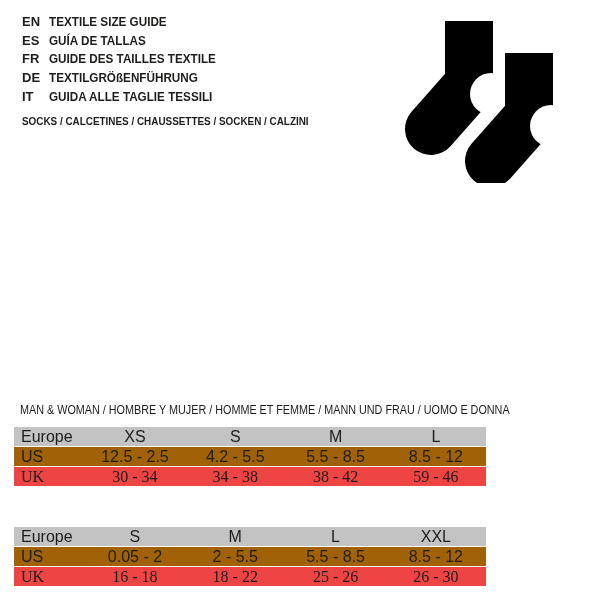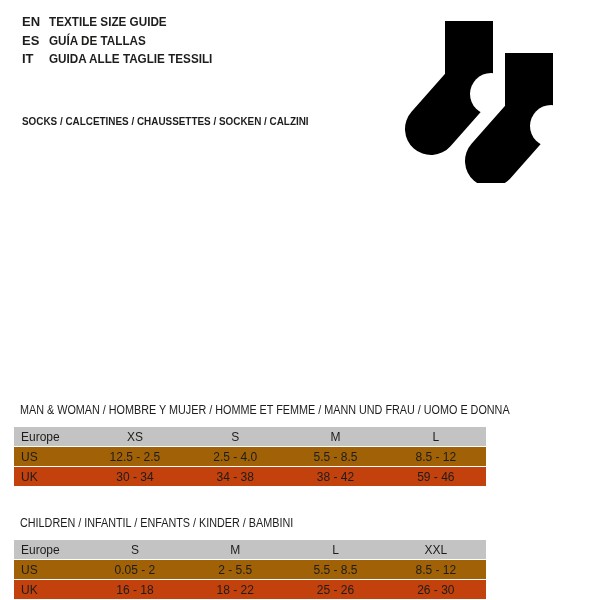--- a/index.html
+++ b/index.html
@@ -64,50 +64,58 @@
     margin-bottom: 0;
   }
   .size-table {
     border-collapse: separate;
     border-spacing: 0 1px;
     width: 100%;
     table-layout: fixed;
     margin-top: 9px;
   }
   .size-table th, .size-table td {
-    font-size: 12px;
+    font-size: 16px;
     font-weight: normal;
     height: 19px;
     padding: 0;
     text-align: center;
     color: #1d1d1b;
   }
   .size-table .first {
     text-align: left;
     padding-left: 7px;
   }
   .col-label { width: 15%; }
   .col-size  { width: 21.25%; }
   .header-row th { background: #c3c3c3; }
   .row-white td { background: #a16207; }
-  .row-gray td  { background: #c2410c; }
+  .row-gray td  { background: #ef4444; font-family: Liberation Serif, serif; }
 </style>
 </head>
 <body>
 
 <div class="page">
 
   <div class="lang-list">
     <div class="lang-row">
       <span class="lang-code">EN</span>
       <span class="condensed">TEXTILE SIZE GUIDE</span>
     </div>
     <div class="lang-row">
       <span class="lang-code">ES</span>
       <span class="condensed">GUÍA DE TALLAS</span>
+    </div>
+    <div class="lang-row">
+      <span class="lang-code">FR</span>
+      <span class="condensed">GUIDE DES TAILLES TEXTILE</span>
+    </div>
+    <div class="lang-row">
+      <span class="lang-code">DE</span>
+      <span class="condensed">TEXTILGRÖßENFÜHRUNG</span>
     </div>
     <div class="lang-row">
       <span class="lang-code">IT</span>
       <span class="condensed">GUIDA ALLE TAGLIE TESSILI</span>
     </div>
   </div>
 
   <div class="category">
     <span class="condensed">SOCKS / CALCETINES / CHAUSSETTES / SOCKEN / CALZINI</span>
   </div>
@@ -146,39 +154,36 @@
           <th>XS</th>
           <th>S</th>
           <th>M</th>
           <th>L</th>
         </tr>
       </thead>
       <tbody>
         <tr class="row-white">
           <td class="first">US</td>
           <td>12.5 - 2.5</td>
-          <td>2.5 - 4.0</td>
+          <td>4.2 - 5.5</td>
           <td>5.5 - 8.5</td>
           <td>8.5 - 12</td>
         </tr>
         <tr class="row-gray">
           <td class="first">UK</td>
           <td>30 - 34</td>
           <td>34 - 38</td>
           <td>38 - 42</td>
           <td>59 - 46</td>
         </tr>
       </tbody>
     </table>
   </section>
 
   <section class="table-block t2">
-    <div class="table-title">
-      <span class="condensed">CHILDREN / INFANTIL / ENFANTS / KINDER / BAMBINI</span>
-    </div>
     <table class="size-table">
       <colgroup>
         <col class="col-label">
           <col class="col-size">
           <col class="col-size">
           <col class="col-size">
           <col class="col-size">
       </colgroup>
       <thead>
         <tr class="header-row">

